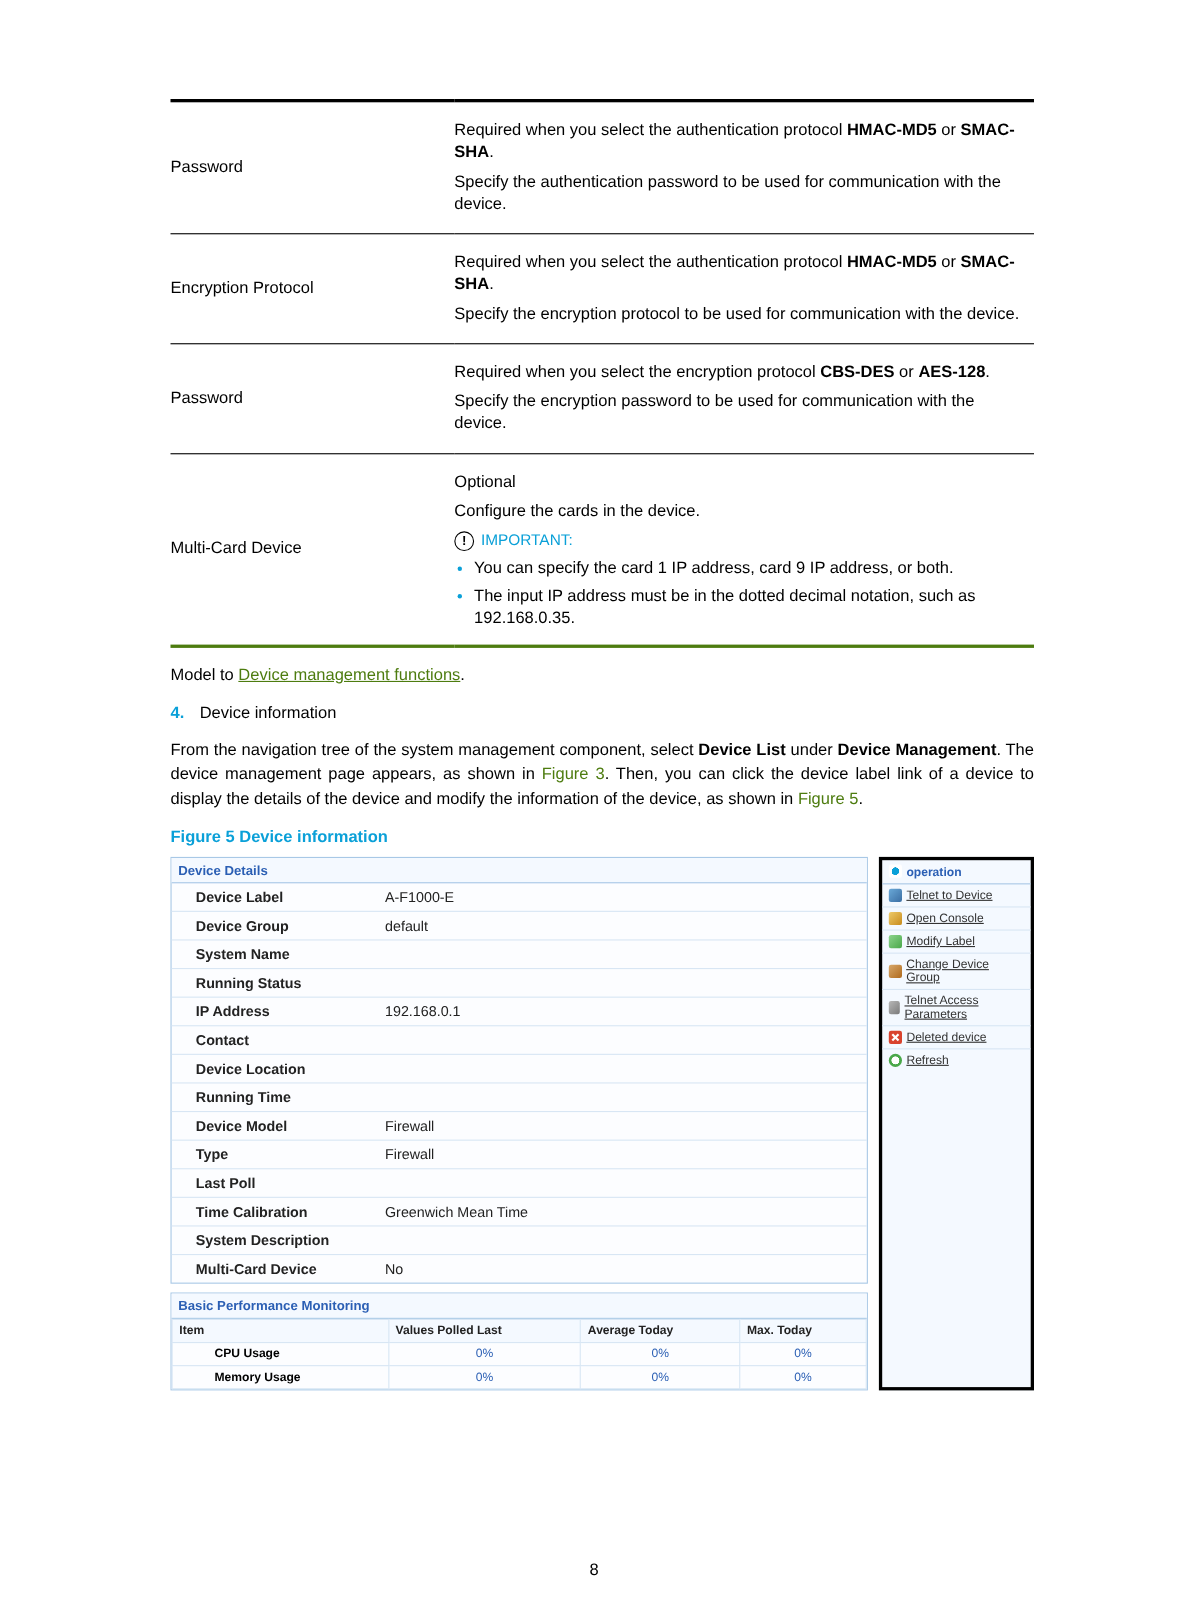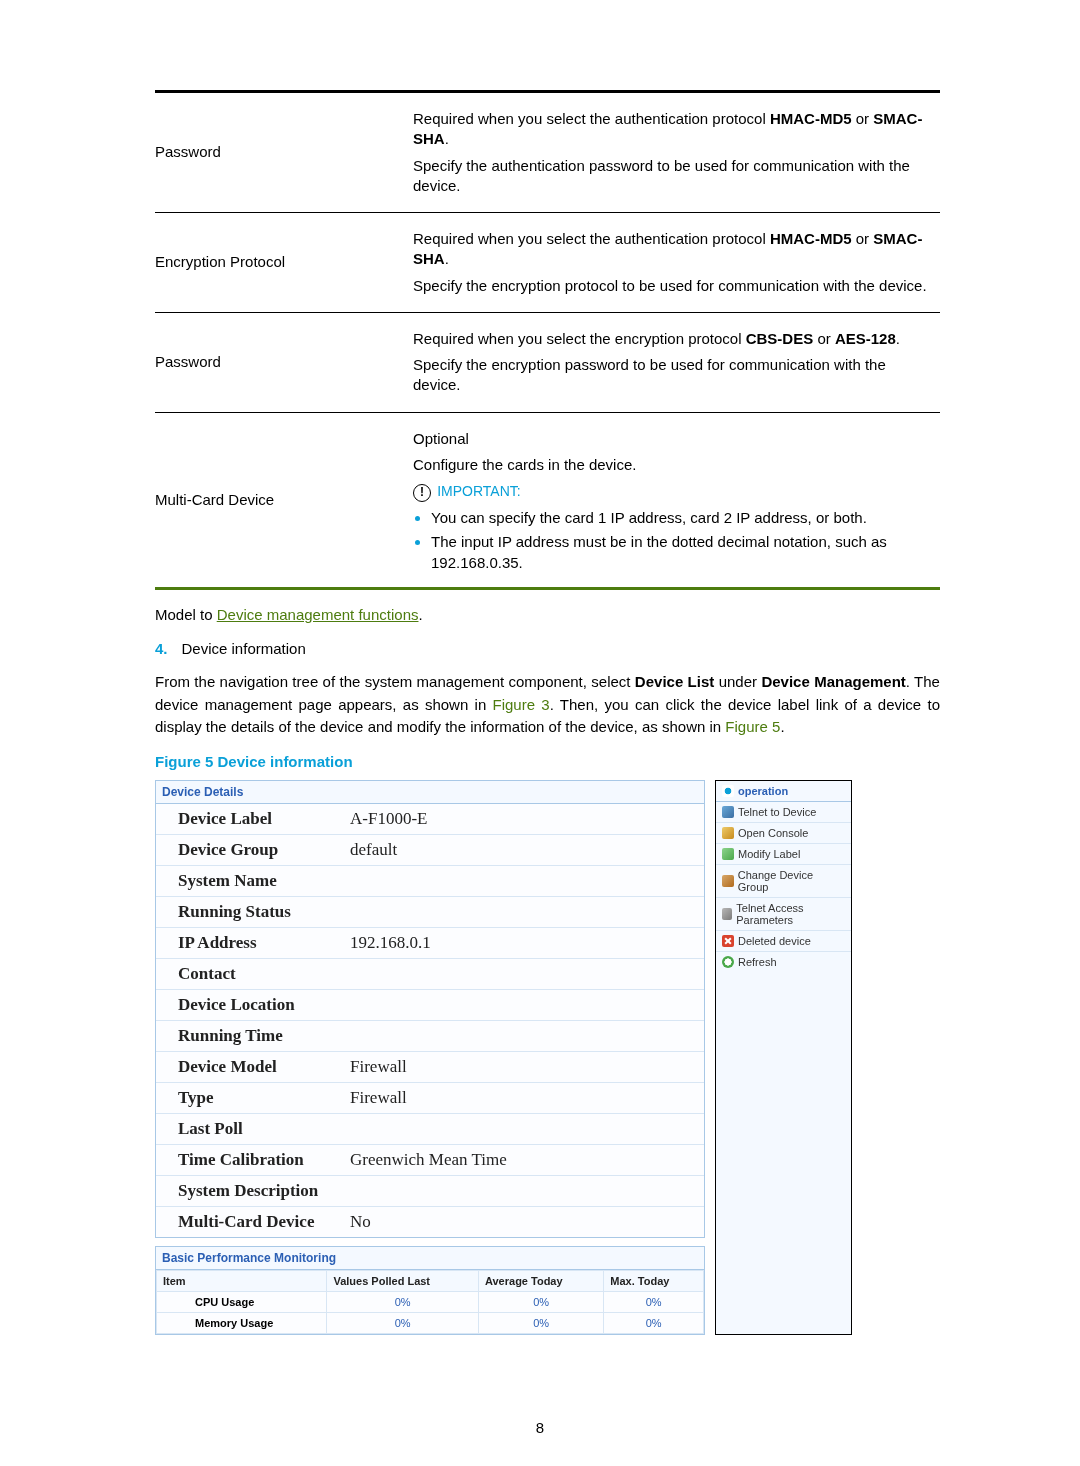--- a/index.html
+++ b/index.html
@@ -69,38 +69,37 @@
   .link { color: #4d7c0f; }
   .ord-num { color: #0aa0d8; font-weight: bold; }
   .ord-row { display: flex; gap: 14px; margin: 10px 0; font-size: 15px; }
   .figcap { color: #0aa0d8; font-weight: bold; font-size: 15px; margin: 2px 0 10px 0; }
   
   .shot {
     display: flex;
     gap: 10px;
     font-family: Arial, sans-serif;
   }
-  .shot-main { width: 550px; }
+  .shot-main { width: 634px; }
   .panel {
     border: 1px solid #a8c8e6;
     background: #fcfdff;
   }
   .panel-header {
     color: #2b5fb4;
     font-weight: bold;
     font-size: 12px;
     padding: 4px 6px;
     border-bottom: 1px solid #a8c8e6;
     background: #f4f9ff;
   }
   .detail-row {
     display: flex;
     border-bottom: 1px solid #d8e6f4;
-    font-size: 17px;
-    font-family: Liberation Serif, serif;
+    font-size: 13px;
   }
   .detail-row:last-child { border-bottom: none; }
   .detail-label {
     width: 160px;
     padding: 5px 6px 5px 22px;
     font-weight: bold;
     color: #222;
   }
   .detail-value {
     flex: 1;
@@ -127,21 +126,21 @@
   }
   .perf-table th {
     background: #f4f9ff;
     color: #222;
     font-weight: bold;
   }
   .perf-table td.num { color: #2b5fb4; text-align: center; }
   .perf-table td.row-label { font-weight: bold; padding-left: 38px; }
   
   .op-panel {
-    border: 1px solid #000000;
+    border: 3px solid #000000;
     background: #f4f9ff;
     width: 135px;
     font-size: 11px;
   }
   .op-header {
     color: #2b5fb4;
     font-weight: bold;
     padding: 4px 6px;
     border-bottom: 1px solid #a8c8e6;
   }
@@ -154,20 +153,21 @@
     vertical-align: -2px;
     border-radius: 2px;
   }
   .op-item {
     padding: 4px 6px;
     border-bottom: 1px solid #d8e6f4;
     display: flex;
     align-items: center;
     gap: 4px;
     color: #333;
+    text-decoration: underline;
   }
   .op-item:last-child { border-bottom: none; }
   .mini-icon {
     width: 12px; height: 12px;
     display: inline-block;
     border-radius: 2px;
   }
   .ic-telnet { background: linear-gradient(135deg,#6aa9d8,#3b6ea3); }
   .ic-console { background: linear-gradient(135deg,#eecb6a,#c78b1d); }
   .ic-label { background: linear-gradient(135deg,#8dd48d,#4aa84a); }
@@ -216,21 +216,21 @@
             <p>Specify the encryption password to be used for communication with the device.</p>
           </td>
         </tr>
         <tr class="thick-bottom">
           <td class="param-left">Multi-Card Device</td>
           <td>
             <p>Optional</p>
             <p>Configure the cards in the device.</p>
             <p><span class="important-icon">!</span> <span class="important-label">IMPORTANT:</span></p>
             <ul class="bullets">
-              <li><span>You can specify the card 1 IP address, card 2 IP address, or both.</span></li>
+              <li><span>You can specify the card 1 IP address, card 9 IP address, or both.</span></li>
               <li><span>The input IP address must be in the dotted decimal notation, such as 192.168.0.35.</span></li>
             </ul>
           </td>
         </tr>
       </tbody>
   </table>
 
   <p class="body-text">
     <span>Model to </span><a class="link" href="#">Device management functions</a><span>.</span>
   </p>

